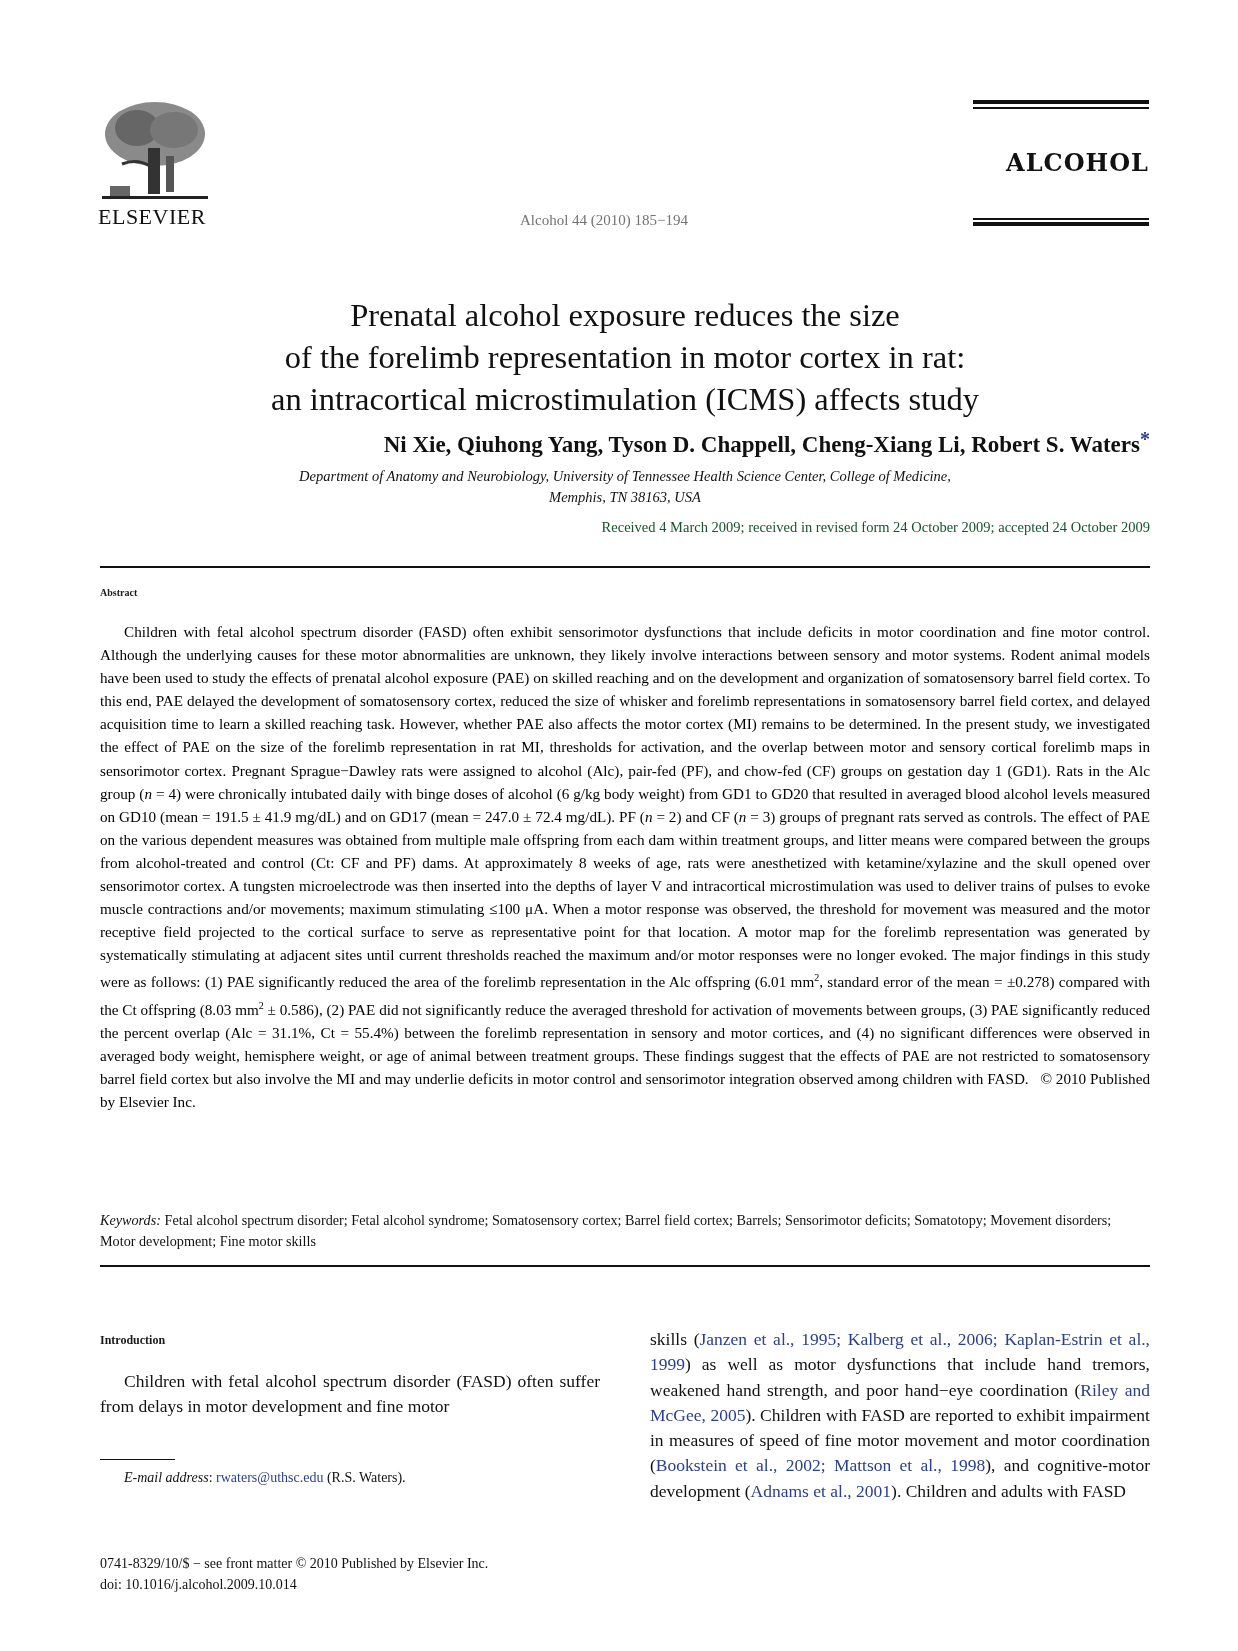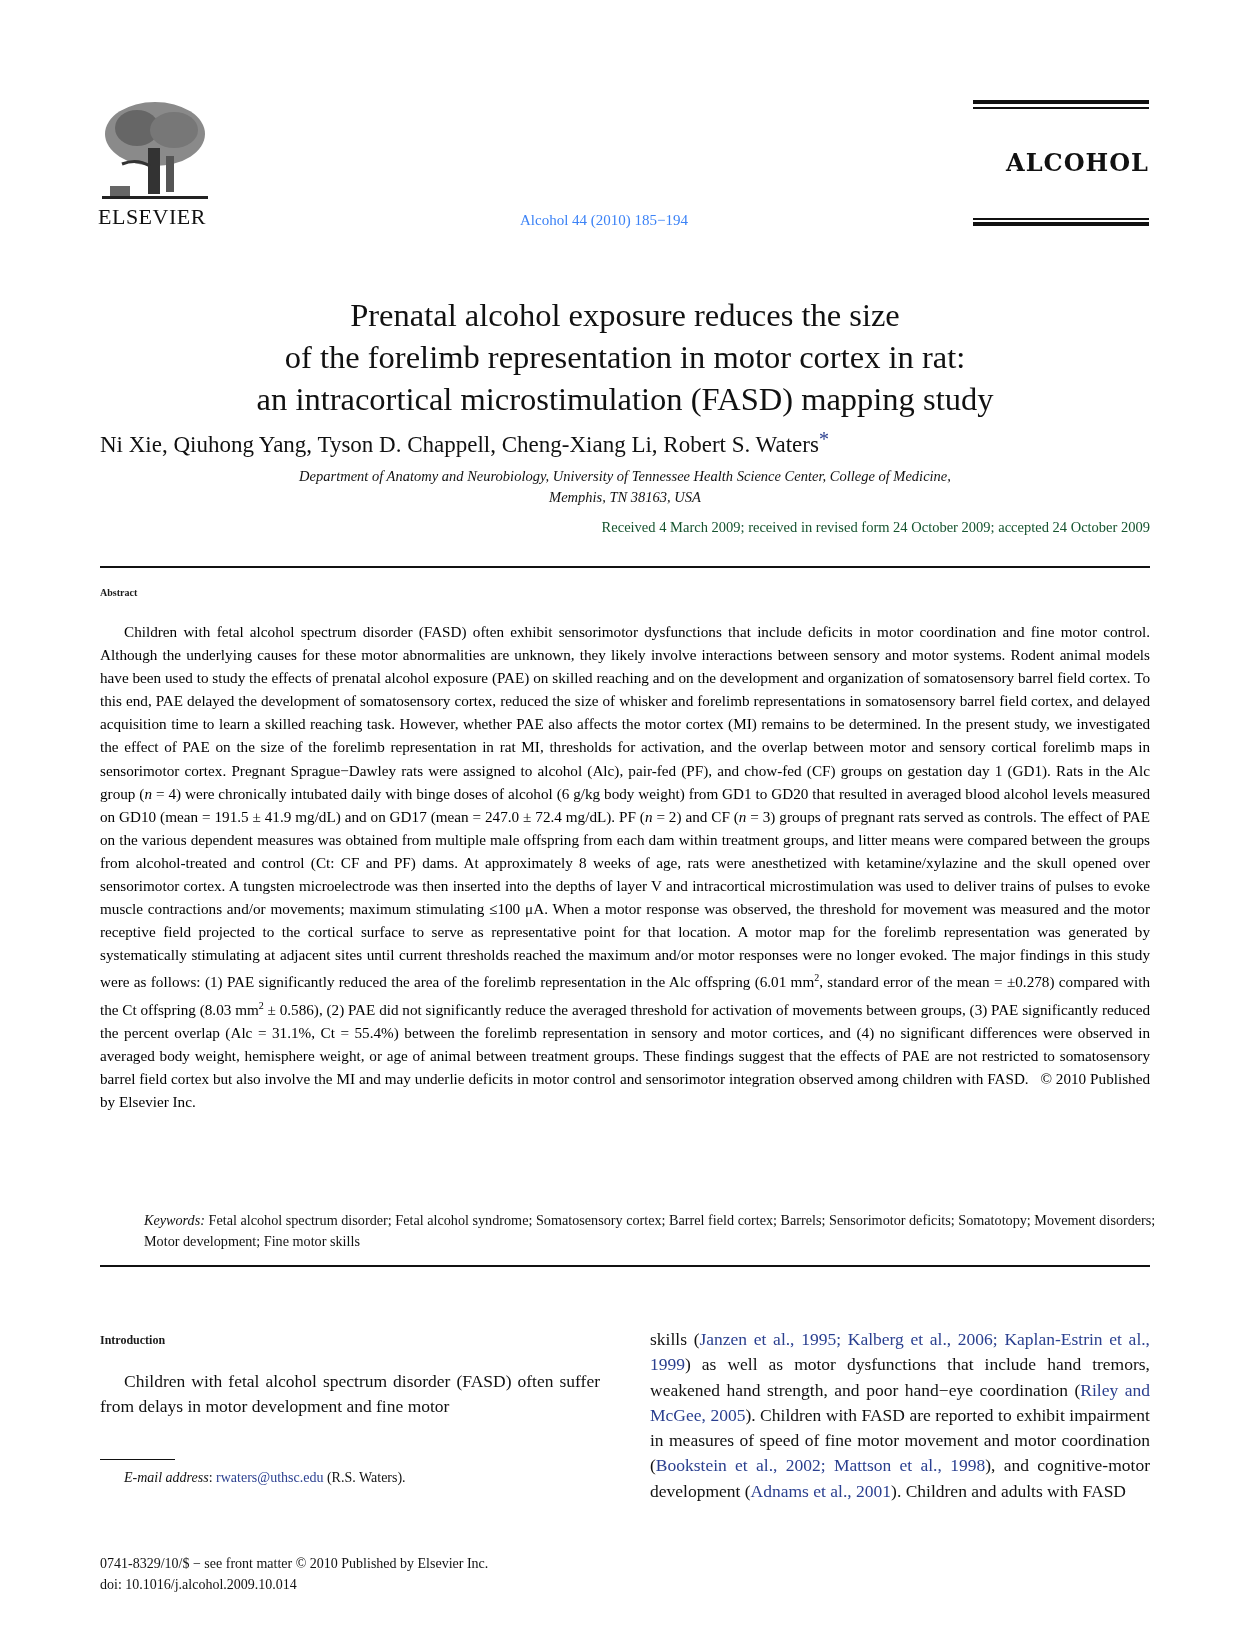--- a/index.html
+++ b/index.html
@@ -3,46 +3,46 @@
   <meta charset="utf-8">
   <style>
     html, body { margin: 0; padding: 0; background: #ffffff; }
     body {
       width: 1238px; height: 1651px; position: relative; overflow: hidden;
       font-family: "Liberation Serif", "DejaVu Serif", serif; color: #1a1a1a;
     }
     .abs { position: absolute; }
     .logo-tree { left: 102px; top: 100px; width: 106px; height: 104px; }
     .logo-word { left: 98px; top: 204px; font-size: 22px; letter-spacing: 0.5px; color: #111; }
-    .citation { left: 520px; top: 212px; font-size: 15px; color: #3b82f6; }
+    .citation { left: 520px; top: 212px; font-size: 15px; color: #737373; }
     .jr-line-thick { left: 973px; height: 4px; width: 176px; background: #111; }
     .jr-line-thin { left: 973px; height: 1.5px; width: 176px; background: #111; }
     .journal-name { left: 973px; top: 148px; width: 176px; text-align: right;
       font-family: "DejaVu Serif", serif; font-weight: bold; 
       font-size: 24px; letter-spacing: 1px; color: #111; }
 
     
     .title { left: 100px; top: 294px; width: 1050px; text-align: center;
       font-size: 32.5px; line-height: 42px; color: #111; }
-    .authors { left: 100px; top: 428px; width: 1050px; text-align: left;
-      font-size: 23px; color: #111; }
+    .authors { left: 100px; top: 428px; width: 1050px; text-align: right;
+      font-size: 23px; color: #111; font-weight: bold; }
     .authors .star { color: #2a3f8f; font-size: 20px; vertical-align: 6px; }
     .affil { left: 100px; top: 466px; width: 1050px; text-align: center;
       font-size: 14.5px; font-style: italic; line-height: 21px; color: #111; }
     .received { left: 100px; top: 511px; width: 1050px; text-align: right;
       font-size: 14.5px; color: #14532d; margin-top: 8px; }
 
     .rule { left: 100px; width: 1050px; background: #111; }
 
     
     .abstract-h { left: 100px; top: 587px; font-size: 10px; font-weight: bold; }
     .abstract-body { left: 100px; top: 620px; width: 1050px; font-size: 15.2px;
       line-height: 23.1px; text-align: justify; text-indent: 24px; color: #000000; }
     .keywords { left: 100px; top: 1210px; width: 1050px; font-size: 14.2px;
-      line-height: 21px; color: #111; margin-left: 44px; }
+      line-height: 21px; color: #111; }
     .keywords .kw-label { font-style: italic; }
 
     
     .intro-h { left: 100px; top: 1333px; font-size: 12px; font-weight: bold; }
     .intro-left { left: 100px; top: 1369px; width: 500px; font-size: 17.5px;
       line-height: 25px; text-align: justify; text-indent: 24px; color: #111; }
     .intro-right { left: 650px; top: 1327px; width: 500px; font-size: 17.5px;
       line-height: 25.3px; text-align: justify; color: #111; }
     .ref { color: #2a3f8f; }
 
@@ -77,21 +77,21 @@
 
 <div class="abs jr-line-thick" style="top:100px;"></div>
 <div class="abs jr-line-thin" style="top:107px;"></div>
 <div class="abs journal-name">ALCOHOL</div>
 <div class="abs jr-line-thin" style="top:218px;"></div>
 <div class="abs jr-line-thick" style="top:222px;"></div>
 
 <div class="abs title">
   <div>Prenatal alcohol exposure reduces the size</div>
   <div>of the forelimb representation in motor cortex in rat:</div>
-  <div>an intracortical microstimulation (FASD) mapping study</div>
+  <div>an intracortical microstimulation (ICMS) affects study</div>
 </div>
 <div class="abs authors">
   <span>Ni Xie, Qiuhong Yang, Tyson D. Chappell, Cheng-Xiang Li, Robert S. Waters</span><span class="star">*</span>
 </div>
 <div class="abs affil">
   <div>Department of Anatomy and Neurobiology, University of Tennessee Health Science Center, College of Medicine,</div>
   <div>Memphis, TN 38163, USA</div>
 </div>
 <div class="abs received">Received 4 March 2009; received in revised form 24 October 2009; accepted 24 October 2009</div>
 

